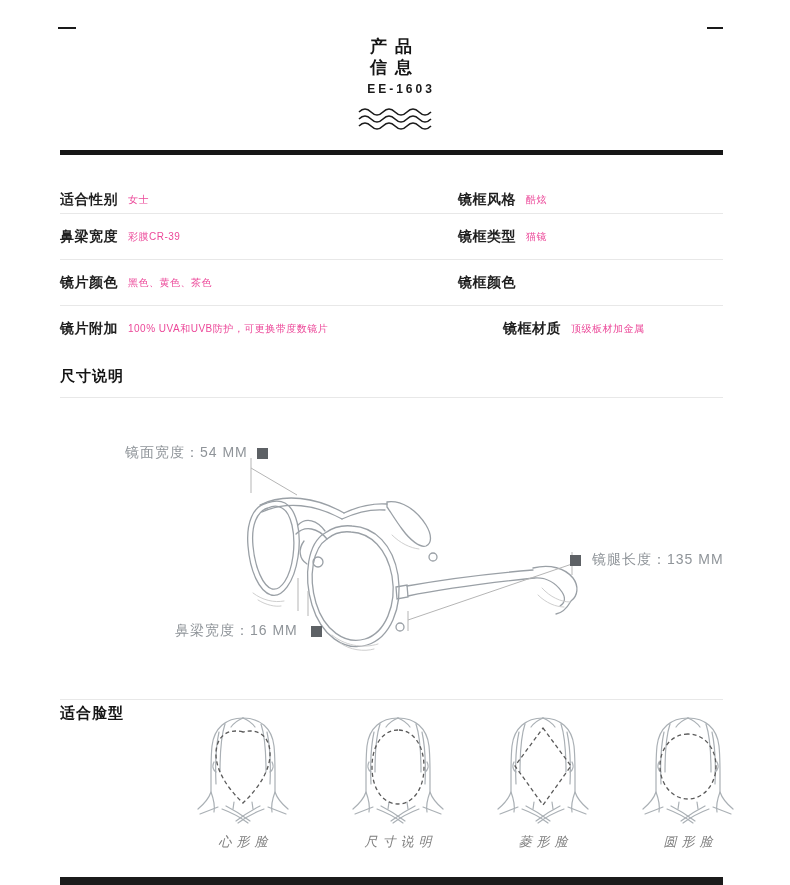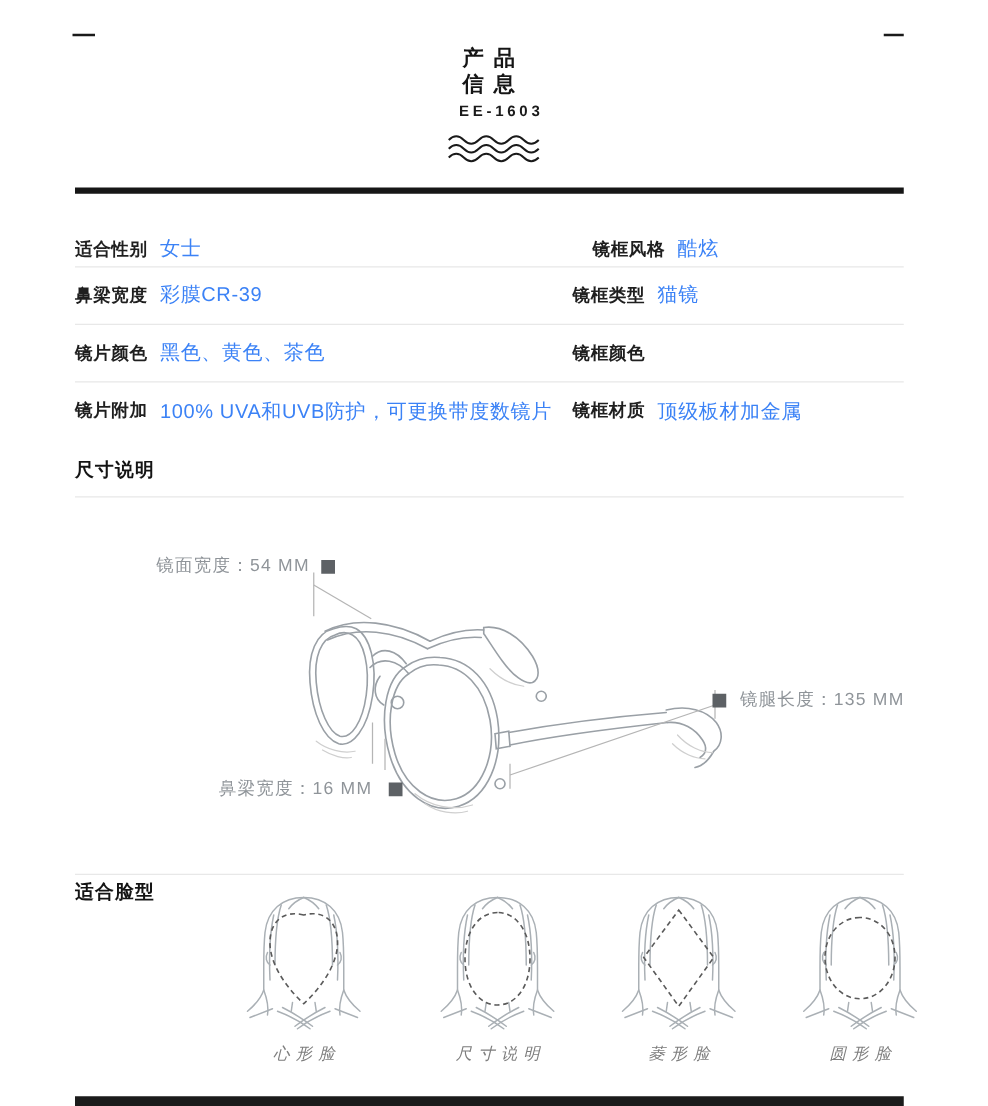--- a/index.html
+++ b/index.html
@@ -26,27 +26,27 @@
   
   .bar-top    { position:absolute; left:60px; top:150px; width:663px; height:5px; background:#161616; }
   .bar-bottom { position:absolute; left:60px; top:877px; width:663px; height:8px; background:#1b1b1b; }
   .divider    { position:absolute; left:60px; width:663px; height:1px; background:#e8e8e8; }
   .divider.d1 { top:397px; }
   .divider.d2 { top:699px; }
 
   
   .spec-table { position:absolute; left:60px; top:155px; width:663px; }
   .spec-row { height:46px; display:flex; align-items:center; border-bottom:1px solid #e8e8e8; }
-  .spec-row.first { height:59px; padding-top:31px;gap:16px; }
-  .spec-row.last { border-bottom:none; }
+  .spec-row.first { height:59px; padding-top:31px; }
+  .spec-row.last { border-bottom:none;gap:45px; }
   .spec-cell { display:flex; align-items:center; }
   .spec-cell.left { width:398px; }
   .spec-cell.right { flex:1; }
   .spec-label { font-weight:700; font-size:14px; color:#1f1f1f; letter-spacing:0.5px; margin-right:10px; white-space:nowrap; }
-  .spec-value { font-size:16px; color:#3b82f6; letter-spacing:0.5px; white-space:nowrap; }
+  .spec-value { font-size:10px; color:#ec4899; letter-spacing:0.5px; white-space:nowrap; }
 
   
   .section-heading { position:absolute; left:60px; font-size:15px; font-weight:700; color:#141414; letter-spacing:1px; }
   .h-size { top:367px; }
   .h-face { top:704px; }
 
   
   .glasses { position:absolute; left:220px; top:445px; width:370px; height:215px; }
   .dim { position:absolute; display:flex; align-items:center; font-size:14px; color:#8f9499; letter-spacing:1px; white-space:nowrap; }
   .dim .sq { width:11px; height:11px; background:#5d6165; flex:0 0 auto; }

